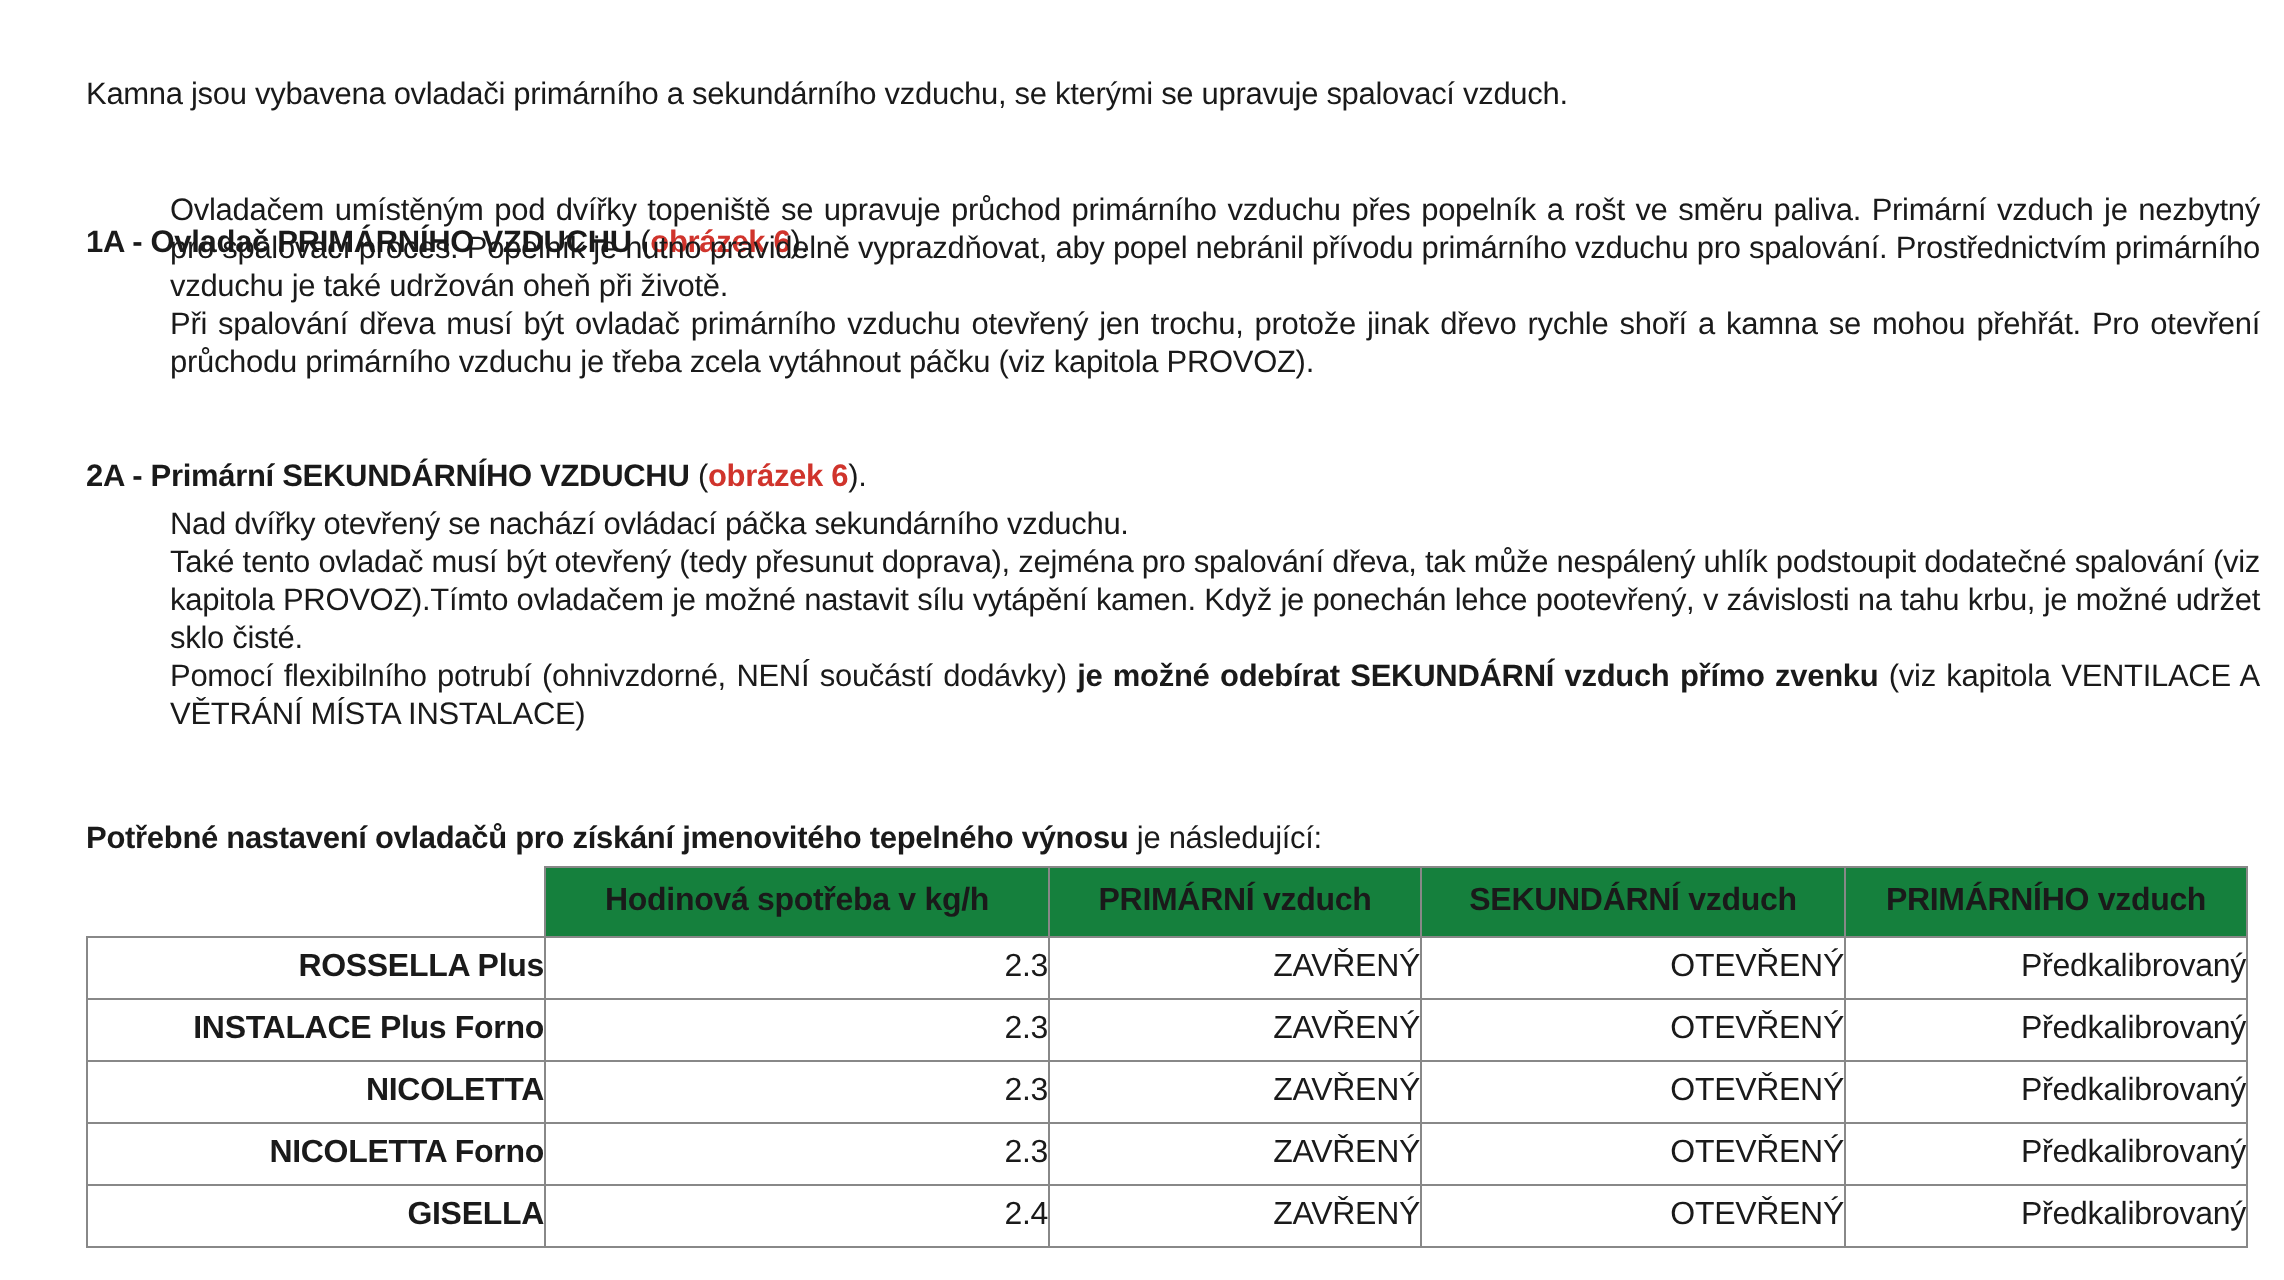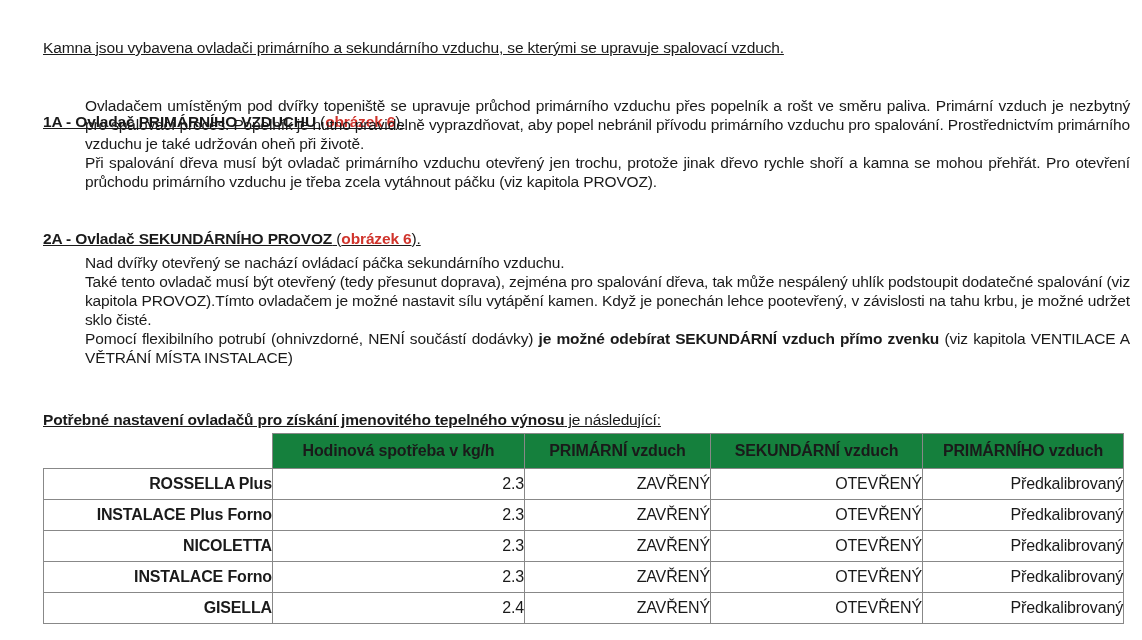--- a/index.html
+++ b/index.html
@@ -1,21 +1,21 @@
 <!DOCTYPE html>
 <html><head>
 <meta charset="utf-8">
 <style>
   html, body { margin: 0; padding: 0; background: #ffffff; }
   body {
     width: 1142px; height: 640px; overflow: hidden; position: relative;
     font-family: "Liberation Sans", sans-serif; color: #1a1a1a;
     font-size: 15.5px; letter-spacing: -0.15px;
   }
-  .p { position: absolute; white-space: nowrap; line-height: 20px; text-decoration: underline; }
+  .p { position: absolute; white-space: nowrap; line-height: 20px; }
   .just { position: absolute; line-height: 19px; text-align: justify; text-align-last: left; }
   .b { font-weight: bold; }
   .red { color: #d0342c; font-weight: bold; }
   #intro { left: 43px; top: 38px; }
   #h1 { left: 43px; top: 72px; margin-top: 40px; }
   #s1 { left: 85px; top: 96px; width: 1045px; }
   #h2 { left: 43px; top: 229px; }
   #s2 { left: 85px; top: 253px; width: 1045px; }
   #tbl-caption { left: 43px; top: 410px; }
   table {
@@ -37,21 +37,21 @@
 
 <div id="h1" class="p">
   <span class="b">1A - Ovladač PRIMÁRNÍHO VZDUCHU</span><span> (</span><span class="red">obrázek 6</span><span>).</span>
 </div>
 <div id="s1" class="just">
   <div>Ovladačem umístěným pod dvířky topeniště se upravuje průchod primárního vzduchu přes popelník a rošt ve směru paliva. Primární vzduch je nezbytný pro spalovací proces. Popelník je nutno pravidelně vyprazdňovat, aby popel nebránil přívodu primárního vzduchu pro spalování. Prostřednictvím primárního vzduchu je také udržován oheň při životě.</div>
   <div>Při spalování dřeva musí být ovladač primárního vzduchu otevřený jen trochu, protože jinak dřevo rychle shoří a kamna se mohou přehřát. Pro otevření průchodu primárního vzduchu je třeba zcela vytáhnout páčku (viz kapitola PROVOZ).</div>
 </div>
 
 <div id="h2" class="p">
-  <span class="b">2A - Ovladač SEKUNDÁRNÍHO PROVOZ</span><span> (</span><span class="red">obrázek 6</span><span>).</span>
+  <span class="b">2A - Primární SEKUNDÁRNÍHO VZDUCHU</span><span> (</span><span class="red">obrázek 6</span><span>).</span>
 </div>
 <div id="s2" class="just">
   <div>Nad dvířky otevřený se nachází ovládací páčka sekundárního vzduchu.</div>
   <div>Také tento ovladač musí být otevřený (tedy přesunut doprava), zejména pro spalování dřeva, tak může nespálený uhlík podstoupit dodatečné spalování (viz kapitola PROVOZ).Tímto ovladačem je možné nastavit sílu vytápění kamen. Když je ponechán lehce pootevřený, v závislosti na tahu krbu, je možné udržet sklo čisté.</div>
   <div><span>Pomocí flexibilního potrubí (ohnivzdorné, NENÍ součástí dodávky) </span><span class="b">je možné odebírat SEKUNDÁRNÍ vzduch přímo zvenku</span><span> (viz kapitola VENTILACE A VĚTRÁNÍ MÍSTA INSTALACE)</span></div>
 </div>
 
 <div id="tbl-caption" class="p">
   <span class="b">Potřebné nastavení ovladačů pro získání jmenovitého tepelného výnosu</span><span> je následující:</span>
 </div>
@@ -89,21 +89,21 @@
       <td class="c">Předkalibrovaný</td>
     </tr>
     <tr>
       <td class="name">NICOLETTA</td>
       <td class="c">2.3</td>
       <td class="c">ZAVŘENÝ</td>
       <td class="c">OTEVŘENÝ</td>
       <td class="c">Předkalibrovaný</td>
     </tr>
     <tr>
-      <td class="name">INSTALACE Forno</td>
+      <td class="name">NICOLETTA Forno</td>
       <td class="c">2.3</td>
       <td class="c">ZAVŘENÝ</td>
       <td class="c">OTEVŘENÝ</td>
       <td class="c">Předkalibrovaný</td>
     </tr>
     <tr>
       <td class="name">GISELLA</td>
       <td class="c">2.4</td>
       <td class="c">ZAVŘENÝ</td>
       <td class="c">OTEVŘENÝ</td>

